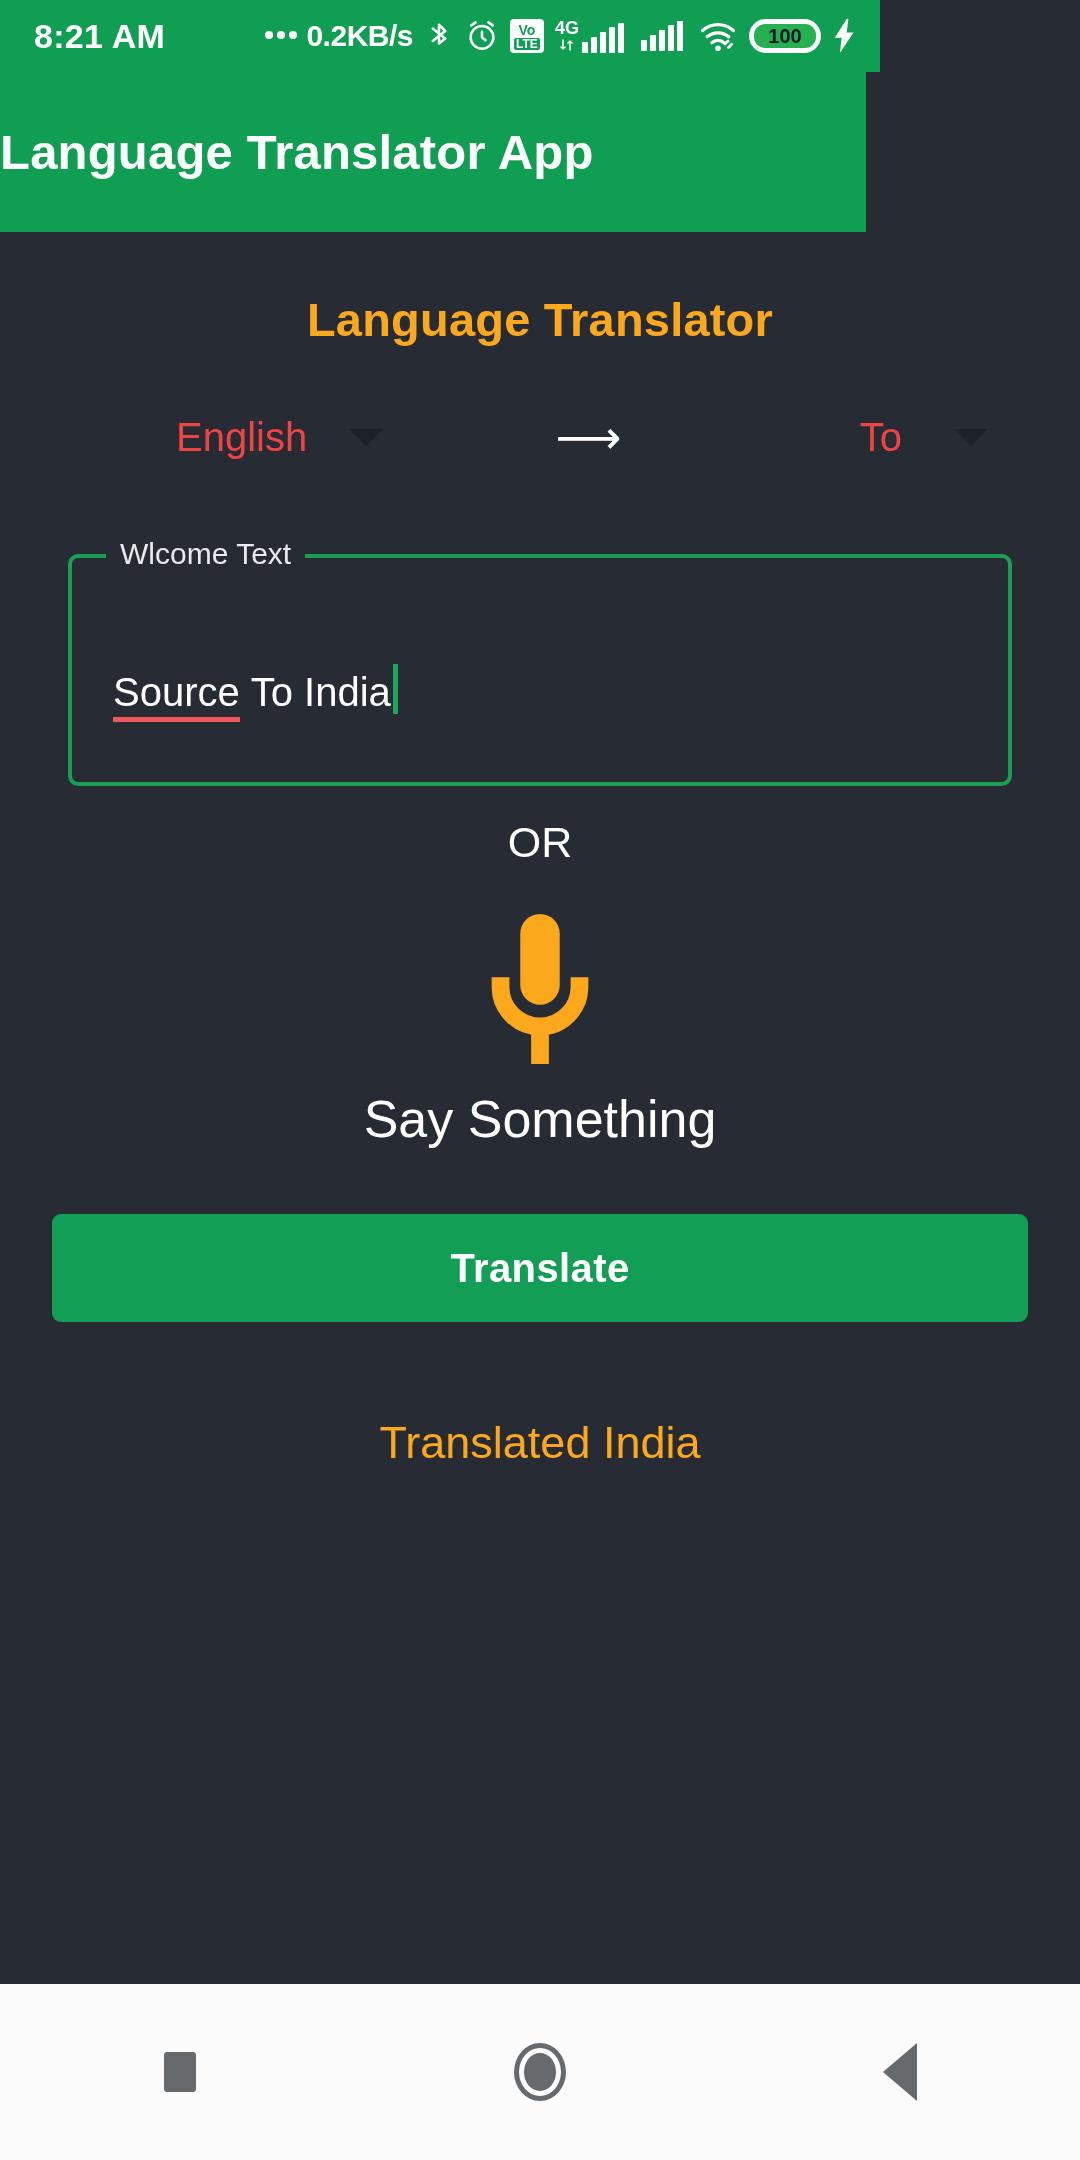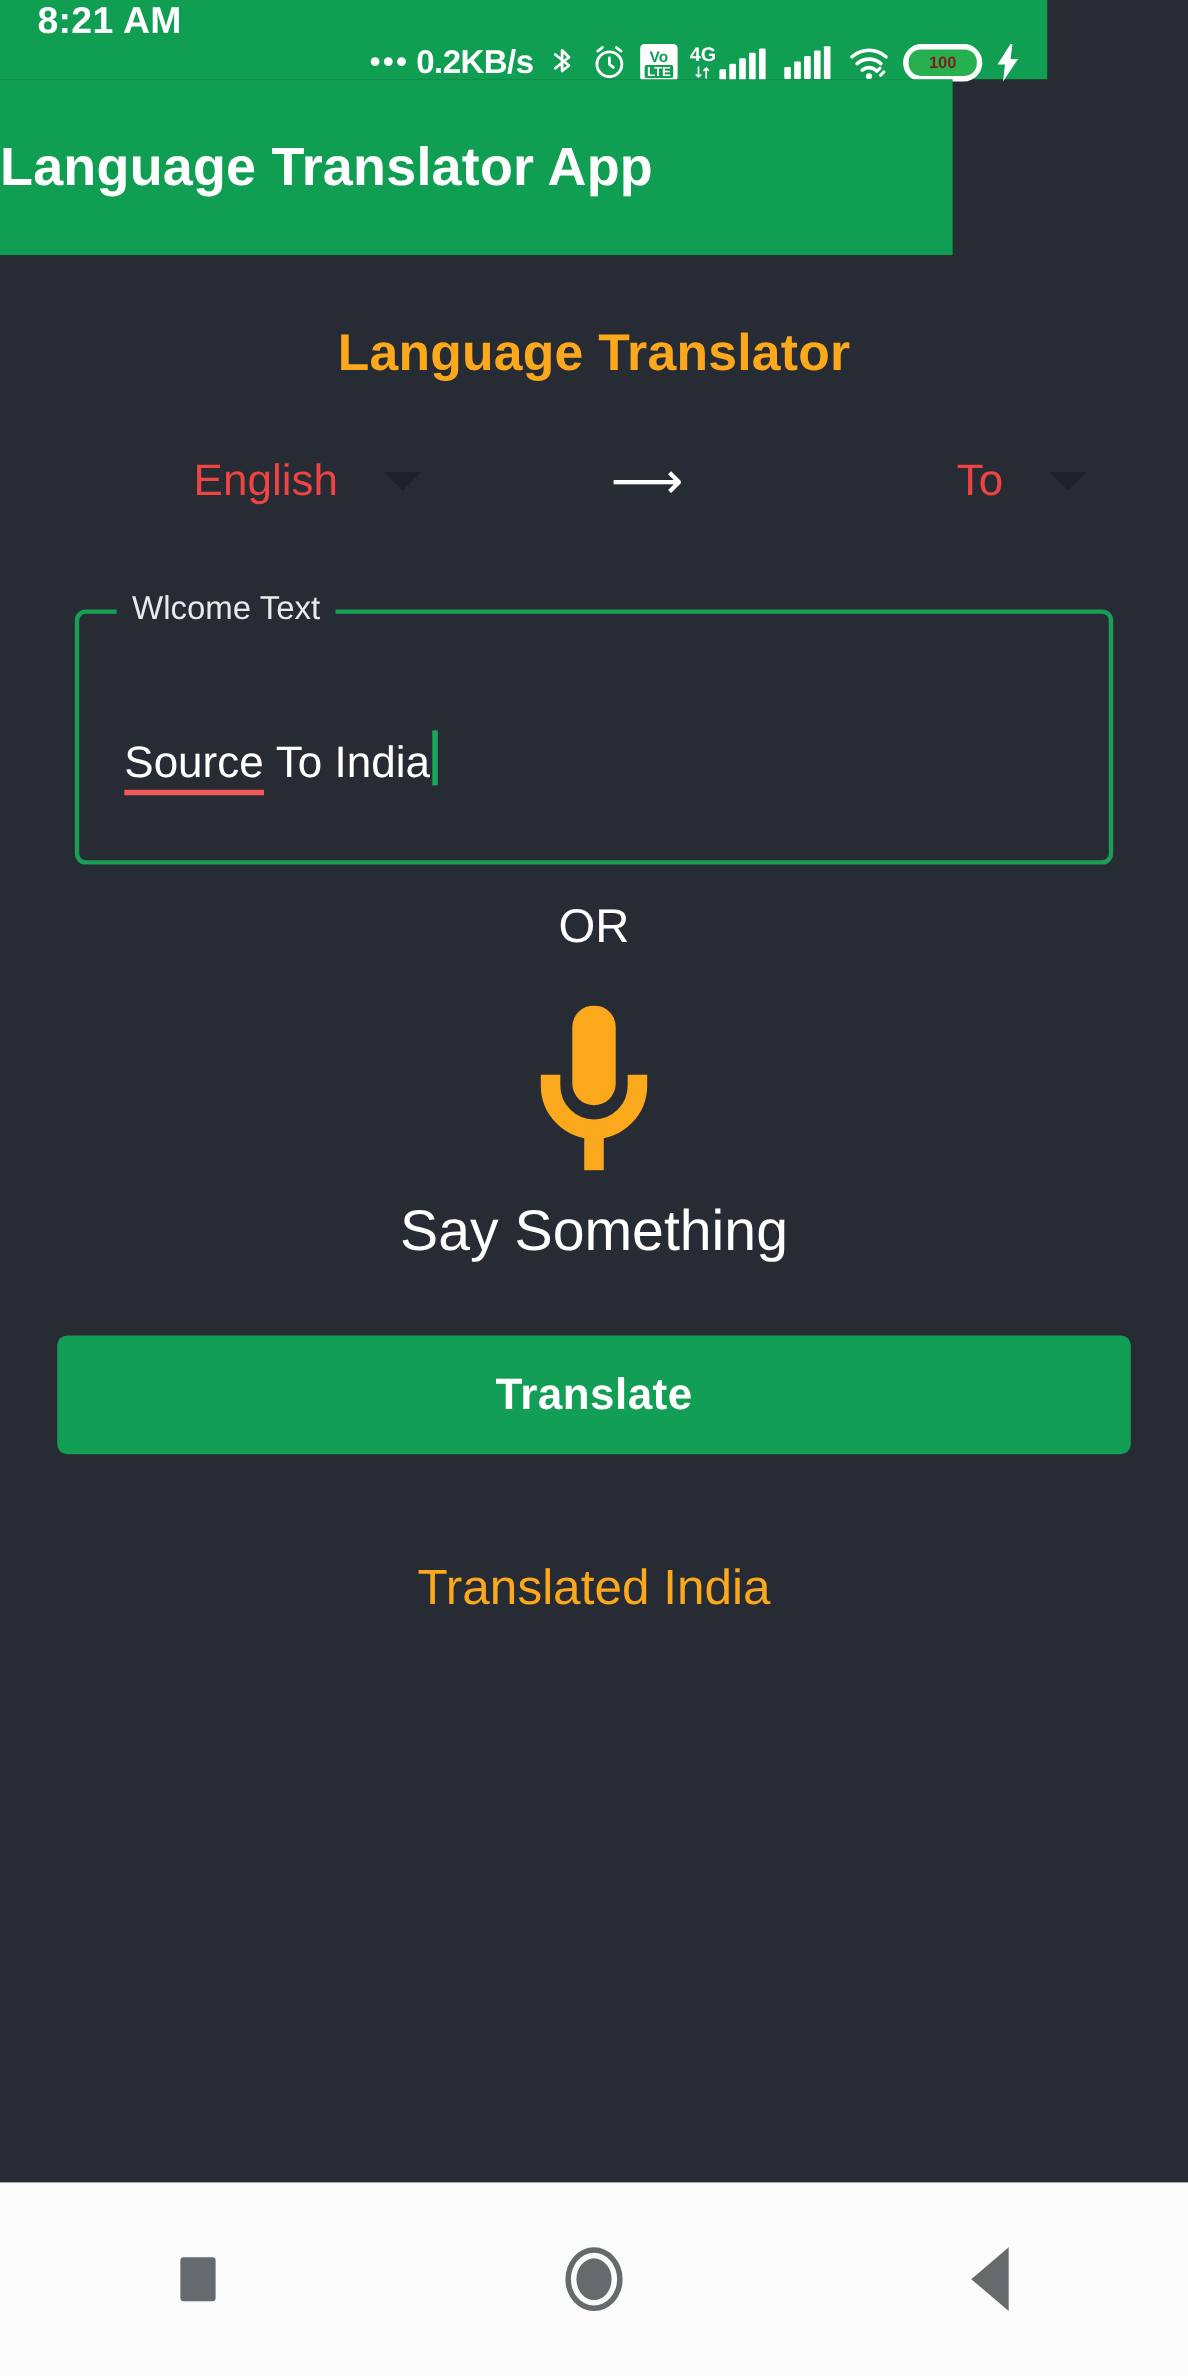--- a/index.html
+++ b/index.html
@@ -6,24 +6,23 @@
   html,body{ width:1080px; height:2160px; }
   body{
     font-family:"Liberation Sans", sans-serif;
     background:#272b33;
     overflow:hidden;
   }
   .phone{ position:relative; width:1080px; height:2160px; background:#272b33; }
 
   
   .statusbar{
-    position:absolute; top:0; left:0; width:952px; height:72px;
-    background:#109E53; display:flex; 
+    position:absolute; top:0; left:0; width:880px; height:72px;
+    background:#109E53; display:flex; align-items:center;
     padding:0 22px 0 34px;
-    flex-direction:column;
   }
   .clock{
     color:#ffffff; font-size:34px; font-weight:bold; letter-spacing:.3px;
     font-family:"Liberation Sans", sans-serif;
   }
   .sb-right{
     margin-left:auto; display:flex; align-items:center; gap:11px;
   }
   .dots{ display:flex; align-items:flex-end; gap:4px; margin-right:-2px; padding-bottom:3px;}
   .dots i{ width:8px;height:8px;border-radius:50%;background:#fff;display:block; }
@@ -39,22 +38,22 @@
             display:block; text-decoration:none; padding:0 2px; border-radius:2px; margin-top:1px;}
   .sig-wrap{ display:flex; align-items:flex-end; gap:3px; }
   .g4{ color:#fff;font-size:18px;font-weight:bold;line-height:1;margin-bottom:2px; }
   .bars{ display:flex; align-items:flex-end; gap:3px; height:30px; }
   .bars u{ width:6px; background:#fff; display:block; border-radius:1px; text-decoration:none;}
   .battery{
     width:72px;height:34px;border:3px solid #fff;border-radius:17px;
     display:flex;align-items:center;justify-content:center;background:#fff;
   }
   .battery span{
-    width:100%;height:100%;border-radius:13px;background:#27b04f;color:#7f1d1d;
-    font-size:15px;font-weight:bold;display:flex;align-items:center;justify-content:center;
+    width:100%;height:100%;border-radius:13px;background:#27b04f;color:#0f172a;
+    font-size:20px;font-weight:bold;display:flex;align-items:center;justify-content:center;
     border:2px solid #fff;
   }
 
   
   .appbar{
     position:absolute; top:72px; left:0; width:866px; height:160px;
     background:#109E53; display:flex; align-items:center; 
   }
   .appbar h1{
     color:#ffffff; font-size:49px; font-weight:bold; letter-spacing:.2px;
@@ -67,21 +66,21 @@
     text-align:center; color:#FBA81C; font-size:47px; font-weight:bold;
     margin-top:60px; letter-spacing:.2px;
   }
 
   .lang-row{
     display:flex; align-items:center; margin-top:55px; padding:0 0 0 0;
     height:70px;
   }
   .lang-box{ display:flex; align-items:center; }
   .lang-from{ margin-left:176px; }
-  .lang-to{ margin-left:auto; margin-right:92px; }
+  .lang-to{ margin-left:auto; margin-right:92px;gap:10px; }
   .lang-label{ color:#ef4444; font-size:40px; }
   .caret{
     width:0;height:0;border-left:17px solid transparent;border-right:17px solid transparent;
     border-top:17px solid #1d2129; margin-left:42px; display:block;
   }
   .arrow-mid{
     color:#ffffff; font-size:46px; line-height:1; margin-left:172px;
     font-family:"DejaVu Sans", sans-serif;
   }
 

